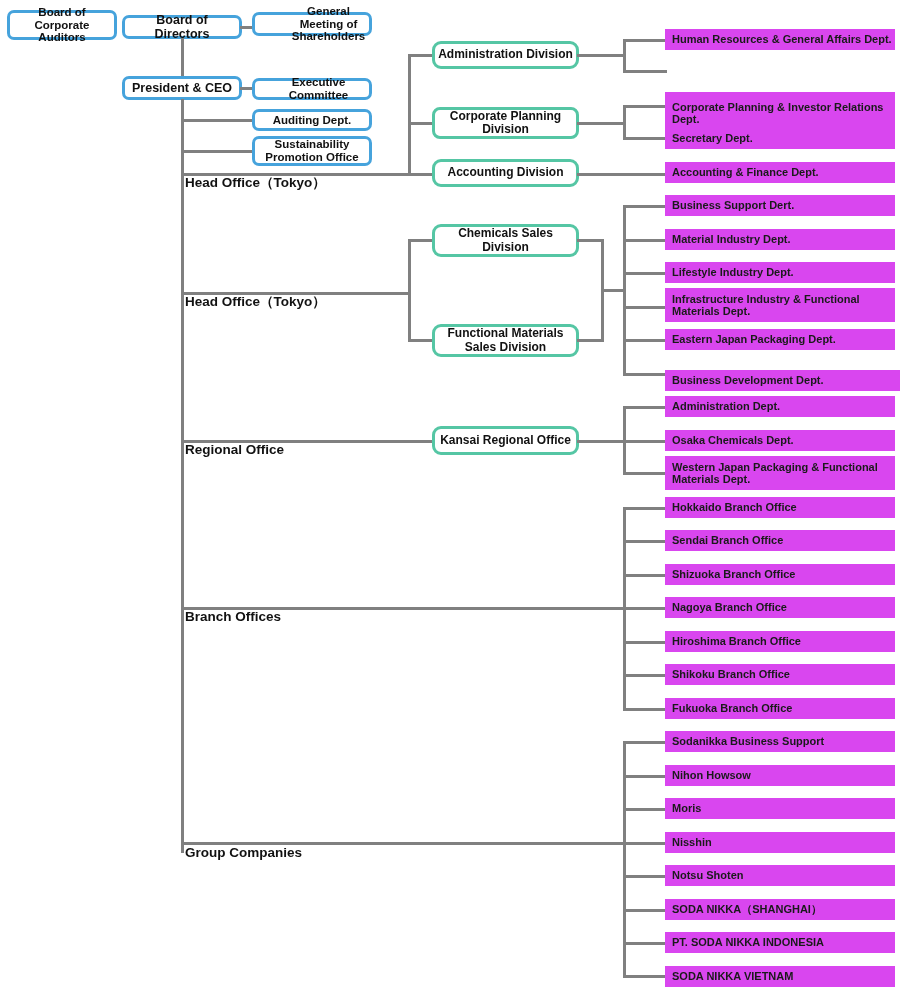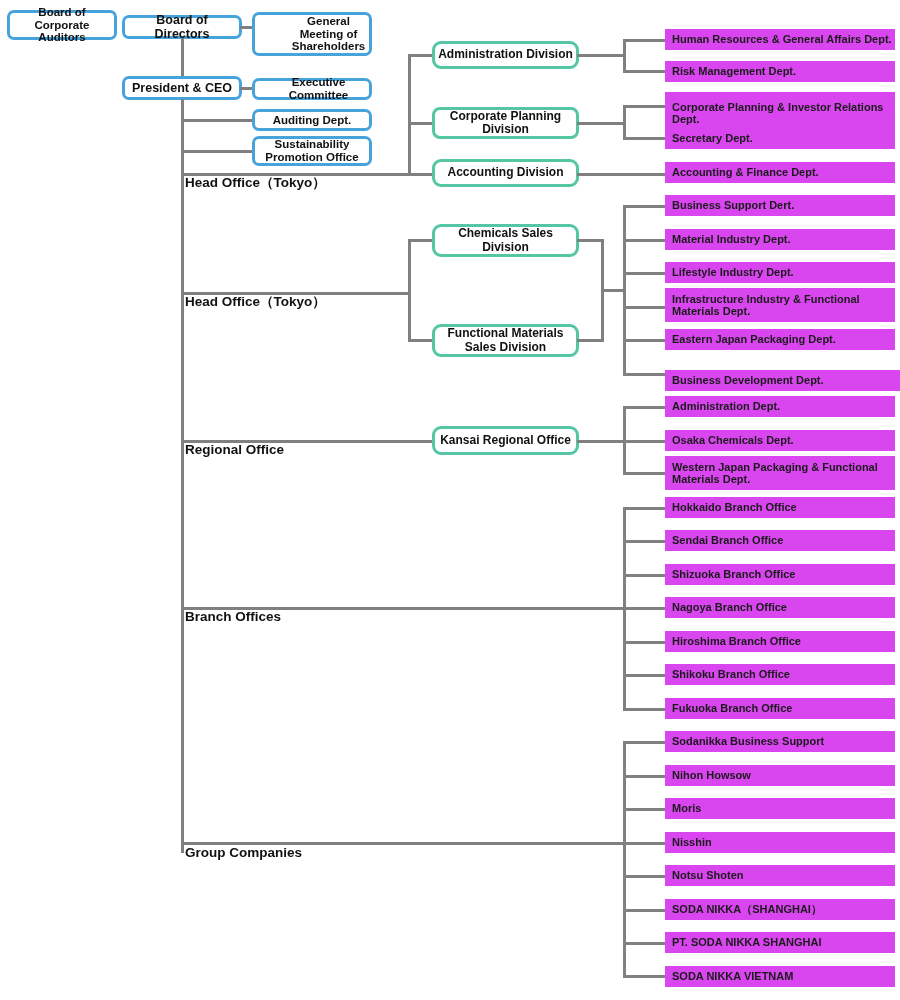--- a/index.html
+++ b/index.html
@@ -76,21 +76,21 @@
 
 <div id="chart">
 
   <div class="box blue" style="left: 7px; top: 10px; width: 110px; height: 30px; font-size: 11.5px; white-space: pre-line;">Board of Corporate
 Auditors</div>
 
   <div class="box blue" style="left: 122px; top: 15px; width: 120px; height: 24px; font-size: 12.5px; white-space: pre-line;">Board of Directors</div>
 
   <div class="line h" style="left:240px; top:26px; width:14px;"></div>
 
-  <div class="box blue" style="left: 252px; top: 12px; width: 120px; height: 44px; font-size: 11.5px; white-space: pre-line; padding-left: 36px;">General Meeting of
+  <div class="box blue" style="left: 252px; top: 12px; width: 120px; height: 24px; font-size: 11.5px; white-space: pre-line; padding-left: 36px;">General Meeting of
 Shareholders</div>
 
   <div class="line v" style="left:181px; top:38px; height:40px;"></div>
 
   <div class="box blue" style="left: 122px; top: 76px; width: 120px; height: 24px; font-size: 12.5px; white-space: pre-line;">President &amp; CEO</div>
 
   <div class="line h" style="left:240px; top:87px; width:14px;"></div>
 
   <div class="box blue" style="left: 252px; top: 78px; width: 120px; height: 22px; font-size: 11.5px; white-space: pre-line; padding-left: 16px;">Executive Committee</div>
 
@@ -129,21 +129,20 @@
 
   <div class="line h" style="left:408px; top:173px; width:26px;"></div>
   <div class="box green" style="left: 432px; top: 159px; width: 147px; height: 28px; font-size: 12px; white-space: pre-line;">Accounting  Division</div>
 
   <div class="line h" style="left:577px; top:54px; width:48px;"></div>
   <div class="line v" style="left:623px; top:39px; height:34px;"></div>
   <div class="line h" style="left:623px; top:39px; width:44px;"></div>
   <div class="line h" style="left:623px; top:70px; width:44px;"></div>
 
   <div class="bar" style="left:665px; top:29px; width:230px; height:21px; font-size:11px;">Human Resources &amp; General Affairs Dept.</div>
-  <div class="bar" style="left:665px; top:61px; width:230px; height:21px; font-size:11px;">Risk Management Dept.</div>
 
   <div class="line h" style="left:577px; top:122px; width:48px;"></div>
   <div class="line v" style="left:623px; top:105px; height:33px;"></div>
   <div class="line h" style="left:623px; top:105px; width:44px;"></div>
   <div class="line h" style="left:623px; top:137px; width:44px;"></div>
 
   <div class="bar" style="left:665px; top:92px; width:230px; height:42px; font-size:11px;">Corporate Planning &amp; Investor Relations
 Dept.</div>
   <div class="bar" style="left:665px; top:128px; width:230px; height:21px; font-size:11px;">Secretary  Dept.</div>
 
@@ -219,16 +218,16 @@
   <div class="line h" style="left:623px; top:909px; width:44px;"></div>
   <div class="line h" style="left:623px; top:942px; width:44px;"></div>
   <div class="line h" style="left:623px; top:975px; width:44px;"></div>
 
   <div class="bar" style="left:665px; top:731px; width:230px; height:21px; font-size:11px;">Sodanikka Business Support</div>
   <div class="bar" style="left:665px; top:765px; width:230px; height:21px; font-size:11px;">Nihon Howsow</div>
   <div class="bar" style="left:665px; top:798px; width:230px; height:21px; font-size:11px;">Moris</div>
   <div class="bar" style="left:665px; top:832px; width:230px; height:21px; font-size:11px;">Nisshin</div>
   <div class="bar" style="left:665px; top:865px; width:230px; height:21px; font-size:11px;">Notsu  Shoten</div>
   <div class="bar" style="left:665px; top:899px; width:230px; height:21px; font-size:11px;">SODA  NIKKA（SHANGHAI）</div>
-  <div class="bar" style="left:665px; top:932px; width:230px; height:21px; font-size:11px;">PT. SODA  NIKKA SHANGHAI</div>
+  <div class="bar" style="left:665px; top:932px; width:230px; height:21px; font-size:11px;">PT. SODA  NIKKA INDONESIA</div>
   <div class="bar" style="left:665px; top:966px; width:230px; height:21px; font-size:11px;">SODA  NIKKA VIETNAM</div>
 
 </div>
 
 </body></html>

